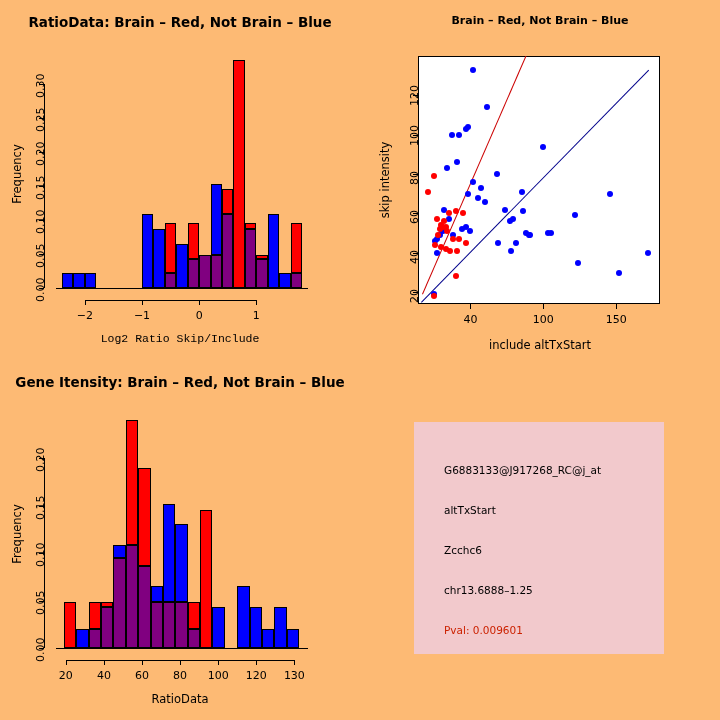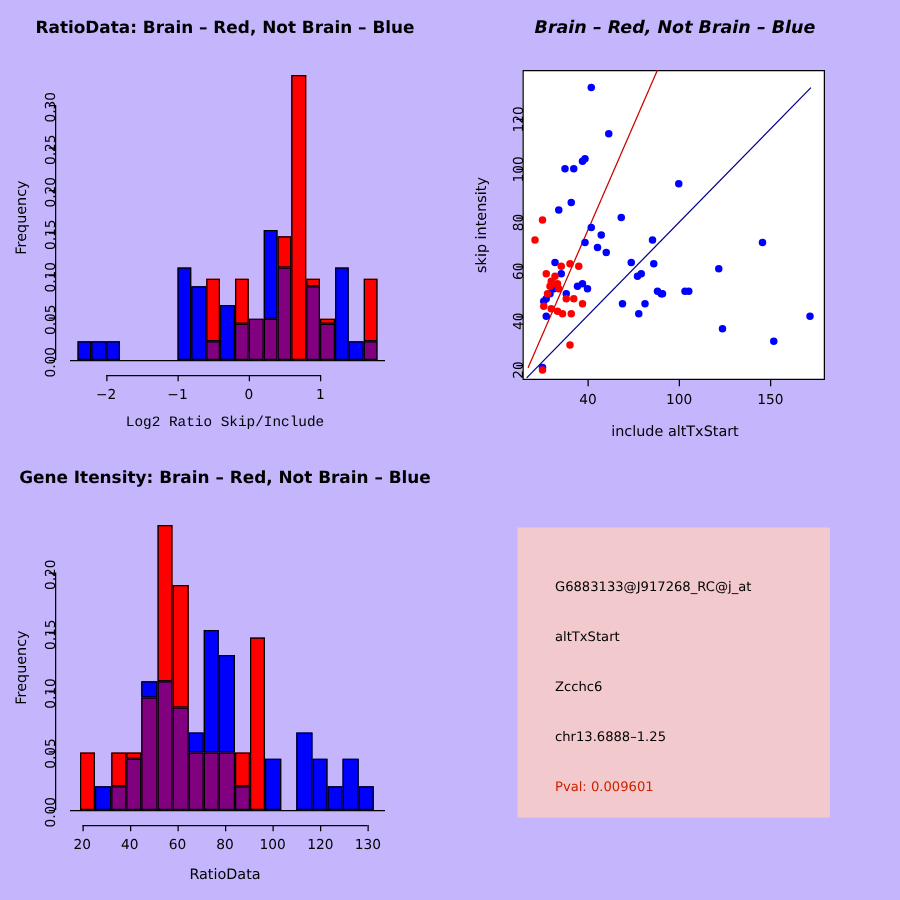--- a/index.html
+++ b/index.html
@@ -12,21 +12,21 @@
     width: 720px;
     height: 720px;
     font-family: "DejaVu Sans", sans-serif;
     overflow: hidden;
     position: relative;
   }
   .figure {
     position: relative;
     width: 720px;
     height: 720px;
-    background: #c4b5fd;
+    background: #fdba74;
   }
   .panel {
     position: absolute;
     width: 360px;
     height: 360px;
     overflow: hidden;
   }
   #panel-ratio-hist   { left: 0;   top: 0;   }
   #panel-scatter      { left: 360px; top: 0; }
   #panel-intensity-hist { left: 0; top: 360px; }
@@ -38,21 +38,21 @@
     left: 0;
     width: 360px;
     text-align: center;
     font-size: 13.5px;
     font-weight: bold;
     color: #000000;
     font-family: "DejaVu Sans", sans-serif;
     letter-spacing: 0px;
     white-space: nowrap;
   }
-  #panel-scatter .panel-title { font-size: 14px; font-style: italic; }
+  #panel-scatter .panel-title { font-size: 11px; }
 
   
   .plotbox {
     position: absolute;
     overflow: visible;
   }
   .axis-line {
     position: absolute;
     background: #000000;
   }

